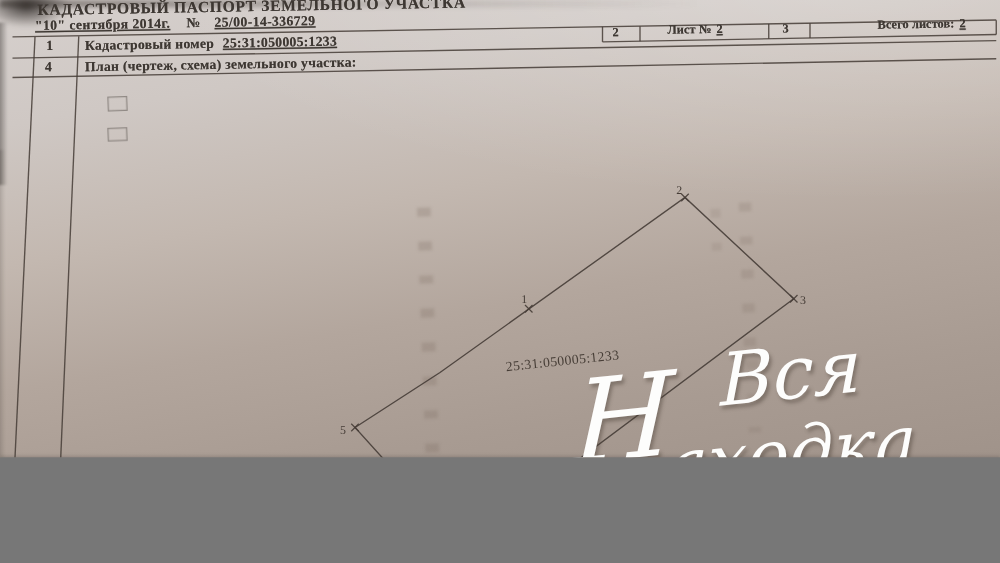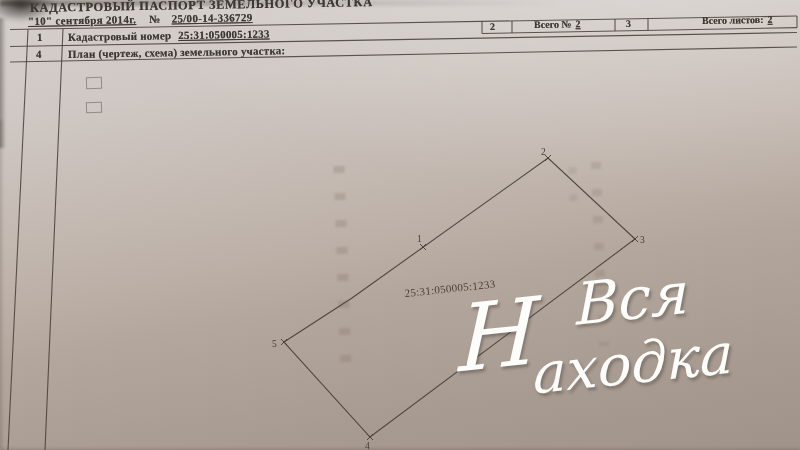--- a/index.html
+++ b/index.html
@@ -1,17 +1,17 @@
 <!DOCTYPE html>
 <html style="--ink: #3e3833; --line: #463d37; --wm: #fdfdfc; --paper_light: #d2ccc8; --paper_dark: #a0938a;"><head>
 <meta charset="utf-8">
 <style>
   html,body{margin:0;padding:0;background:#777;}
   .stage{
-    position:relative;width:800px;height:450px;overflow:hidden;
+    position:relative;width:800px;height:366px;overflow:hidden;
     font-family:"Liberation Serif",serif;color:var(--ink,#3e3833);
     background:
       radial-gradient(120% 90% at 85% -10%, rgba(255,255,255,.28), transparent 60%),
       linear-gradient(170deg,#d6d0cd 0%,#cfc8c4 20%,#c3b8b0 42%,#b3a69d 62%,#a89b92 82%,#a0938a 100%);
   }
   
   .edge-top{position:absolute;left:0;top:0;width:560px;height:6px;
     background:linear-gradient(to right, rgba(70,63,58,.55), rgba(70,63,58,.18) 55%, transparent);
     filter:blur(1.5px);}
   .corner-tl{position:absolute;left:-14px;top:-12px;width:70px;height:34px;border-radius:50%;
@@ -106,21 +106,21 @@
     <line class="tline" x1="797" y1="16.1" x2="797" y2="27.6"></line>
   </svg>
 
   <div class="doc-text title">КАДАСТРОВЫЙ ПАСПОРТ ЗЕМЕЛЬНОГО УЧАСТКА</div>
   <div class="doc-text date-line">
     <span class="u">"10" сентября 2014г.</span><span class="no-sign">№</span><span class="doc-no">25/00-14-336729</span>
   </div>
 
   <div class="doc-text cell-text cell-2">2</div>
   <div class="doc-text cell-text cell-sheet">
-    <span>Всего №</span><span class="uval">2</span>
+    <span>Лист №</span><span class="uval">2</span>
   </div>
   <div class="doc-text cell-text cell-3">3</div>
   <div class="doc-text cell-text cell-total">
     <span>Всего листов:</span><span class="uval">2</span>
   </div>
 
   <div class="doc-text rownum rownum-1">1</div>
   <div class="doc-text rowtext row-1">
     <span>Кадастровый номер </span><span class="uval">25:31:050005:1233</span>
   </div>

